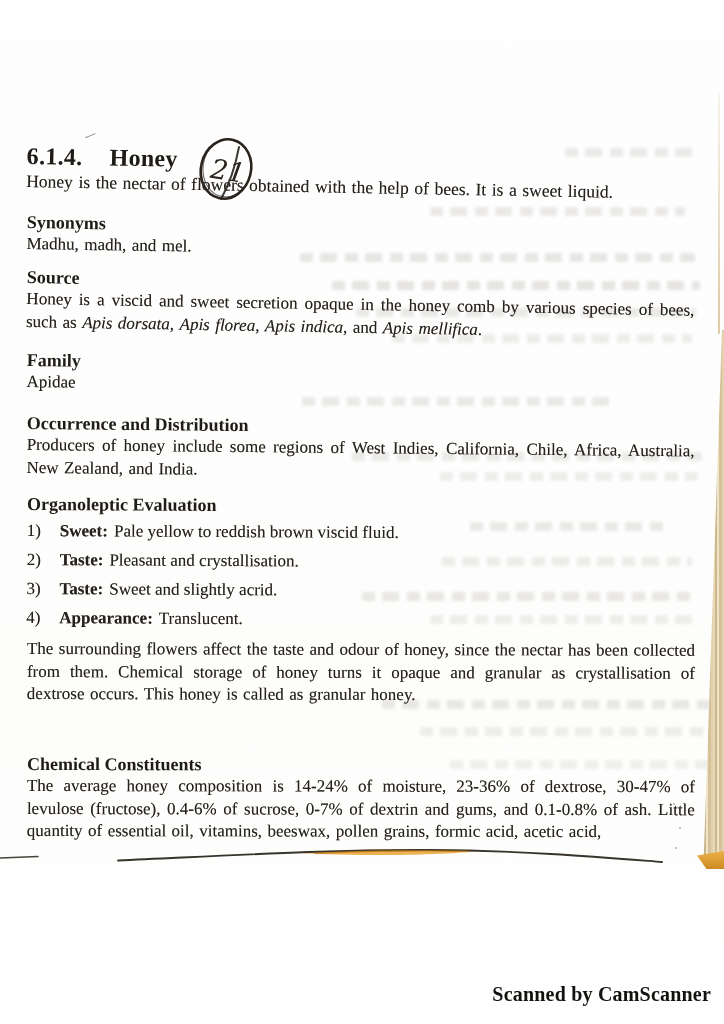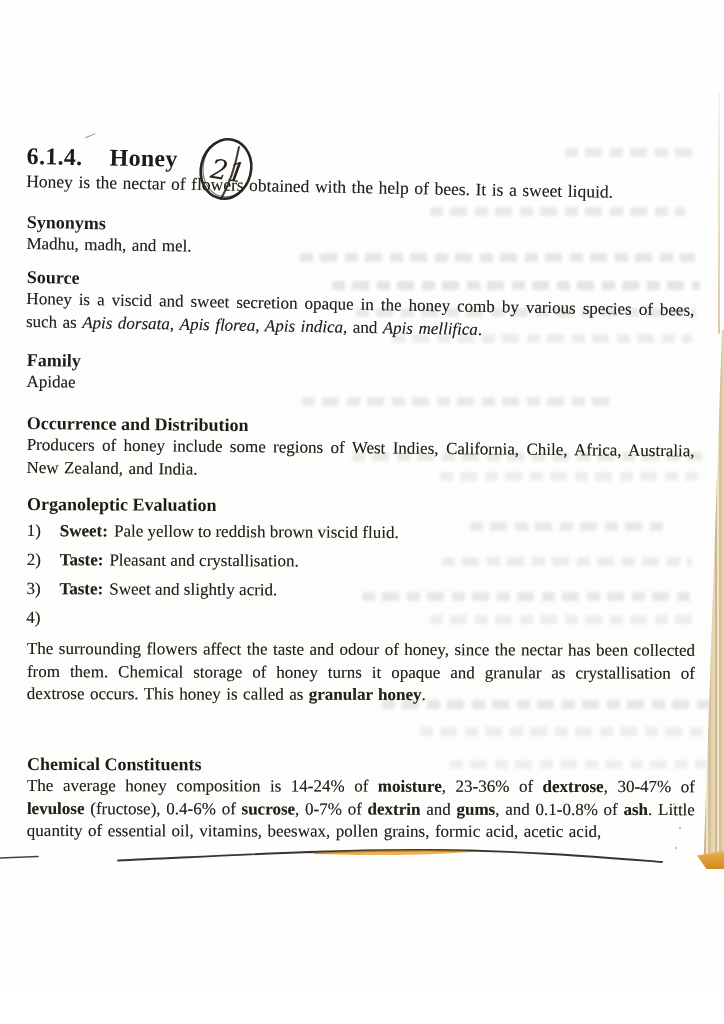--- a/index.html
+++ b/index.html
@@ -19,21 +19,21 @@
   h1 .num { margin-right:27px; }
   h2 { font-size:18px; font-weight:bold; margin-bottom:3px; color:#1f1b16; }
   .body-text {
     font-size:17px; line-height:22.5px; color:#26211b;
     text-align:justify; word-spacing:1.2px;
     text-shadow:0 0 .4px rgba(38,33,27,.45);
   }
   .single { text-align:left; }
   .intro { font-size:17.5px; margin-top:7px; }
   .it { font-style:italic; }
-  .bd { font-weight:bold; }
+  .bd { font-weight:normal; }
   .olist { margin-top:5px; }
   .li { display:flex; font-size:17px; line-height:21px; margin-bottom:8px;
         text-shadow:0 0 .4px rgba(38,33,27,.45); }
   .li .num { width:33px; flex:none; }
   .li b { margin-right:6px; }
   
   .ghost {
     position:absolute; height:9px; border-radius:2px;
     background:repeating-linear-gradient(90deg,#6d665b 0 13px,transparent 13px 20px,#6d665b 20px 37px,transparent 37px 45px);
     filter:blur(1.7px); opacity:.13;
@@ -146,20 +146,21 @@
       <div class="li">
         <span class="num">2)</span>
         <span><b>Taste:</b><span>Pleasant and crystallisation.</span></span>
       </div>
       <div class="li">
         <span class="num">3)</span>
         <span><b>Taste:</b><span>Sweet and slightly acrid.</span></span>
       </div>
       <div class="li">
         <span class="num">4)</span>
+        <span><b>Appearance:</b><span>Translucent.</span></span>
       </div>
     </div>
   </section>
 
   <section class="block" style="top:638px; transform:rotate(0.15deg);">
     <p class="body-text"><span>The surrounding flowers affect the taste and odour of honey, since the nectar has been collected from them. Chemical storage of honey turns it opaque and granular as crystallisation of dextrose occurs. This honey is called as </span><span class="bd">granular honey</span><span>.</span></p>
   </section>
 
   <section class="block" style="top:754px; transform:rotate(0.1deg);">
     <h2>Chemical Constituents</h2>
@@ -171,14 +172,15 @@
     <path d="M300,13 C360,8.5 440,8 478,11 C438,15.5 360,16.5 300,13 Z" fill="#eaaa41" opacity=".9"></path>
     <path d="M118,20.5 C230,15.5 330,9.5 430,10 C525,10.5 605,17.5 662,22" stroke="#38332b" stroke-width="1.9" fill="none" stroke-linecap="round"></path>
     <path d="M315,13.5 C375,10.5 440,10.5 468,11.5" stroke="#c9821d" stroke-width="1.3" fill="none" opacity=".85"></path>
   </svg>
 
   <div class="edge-hairline"></div>
   <div class="book-edge"></div>
   <div class="dust-specks"></div>
   <div class="page-corner-fold"></div>
 
+  <div class="watermark">Scanned by CamScanner</div>
 
 </div>
 
 </body></html>

